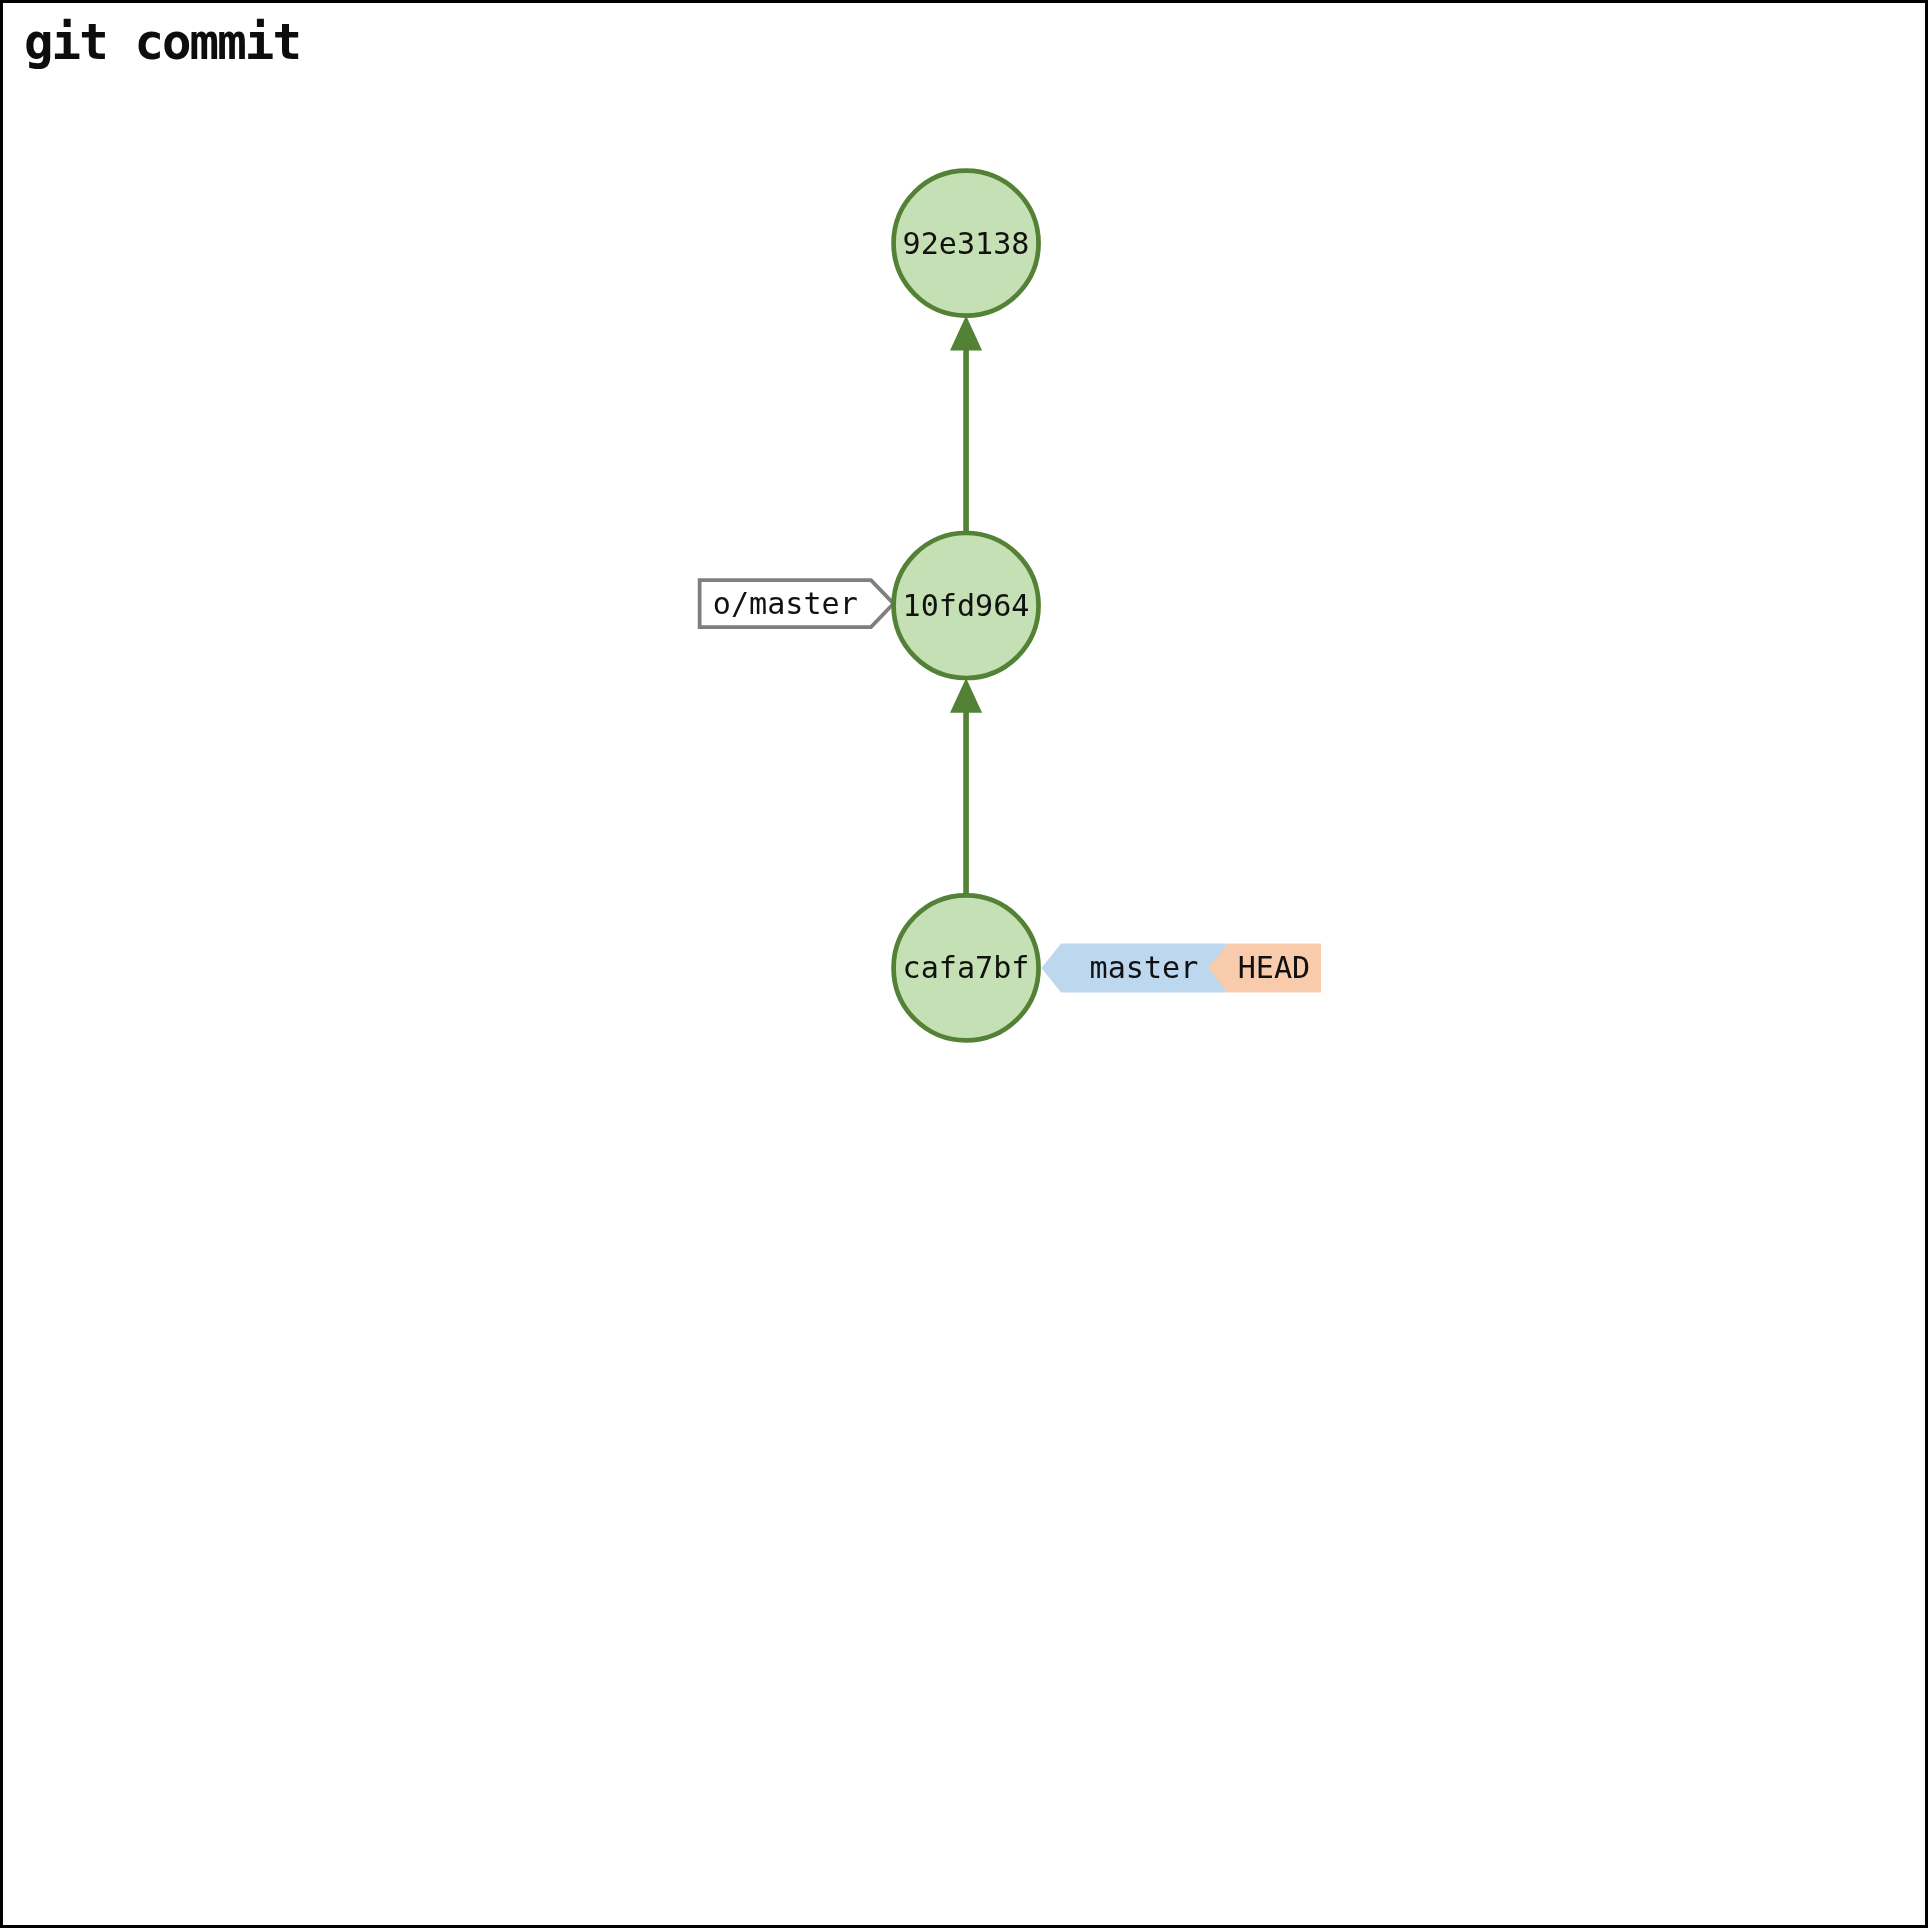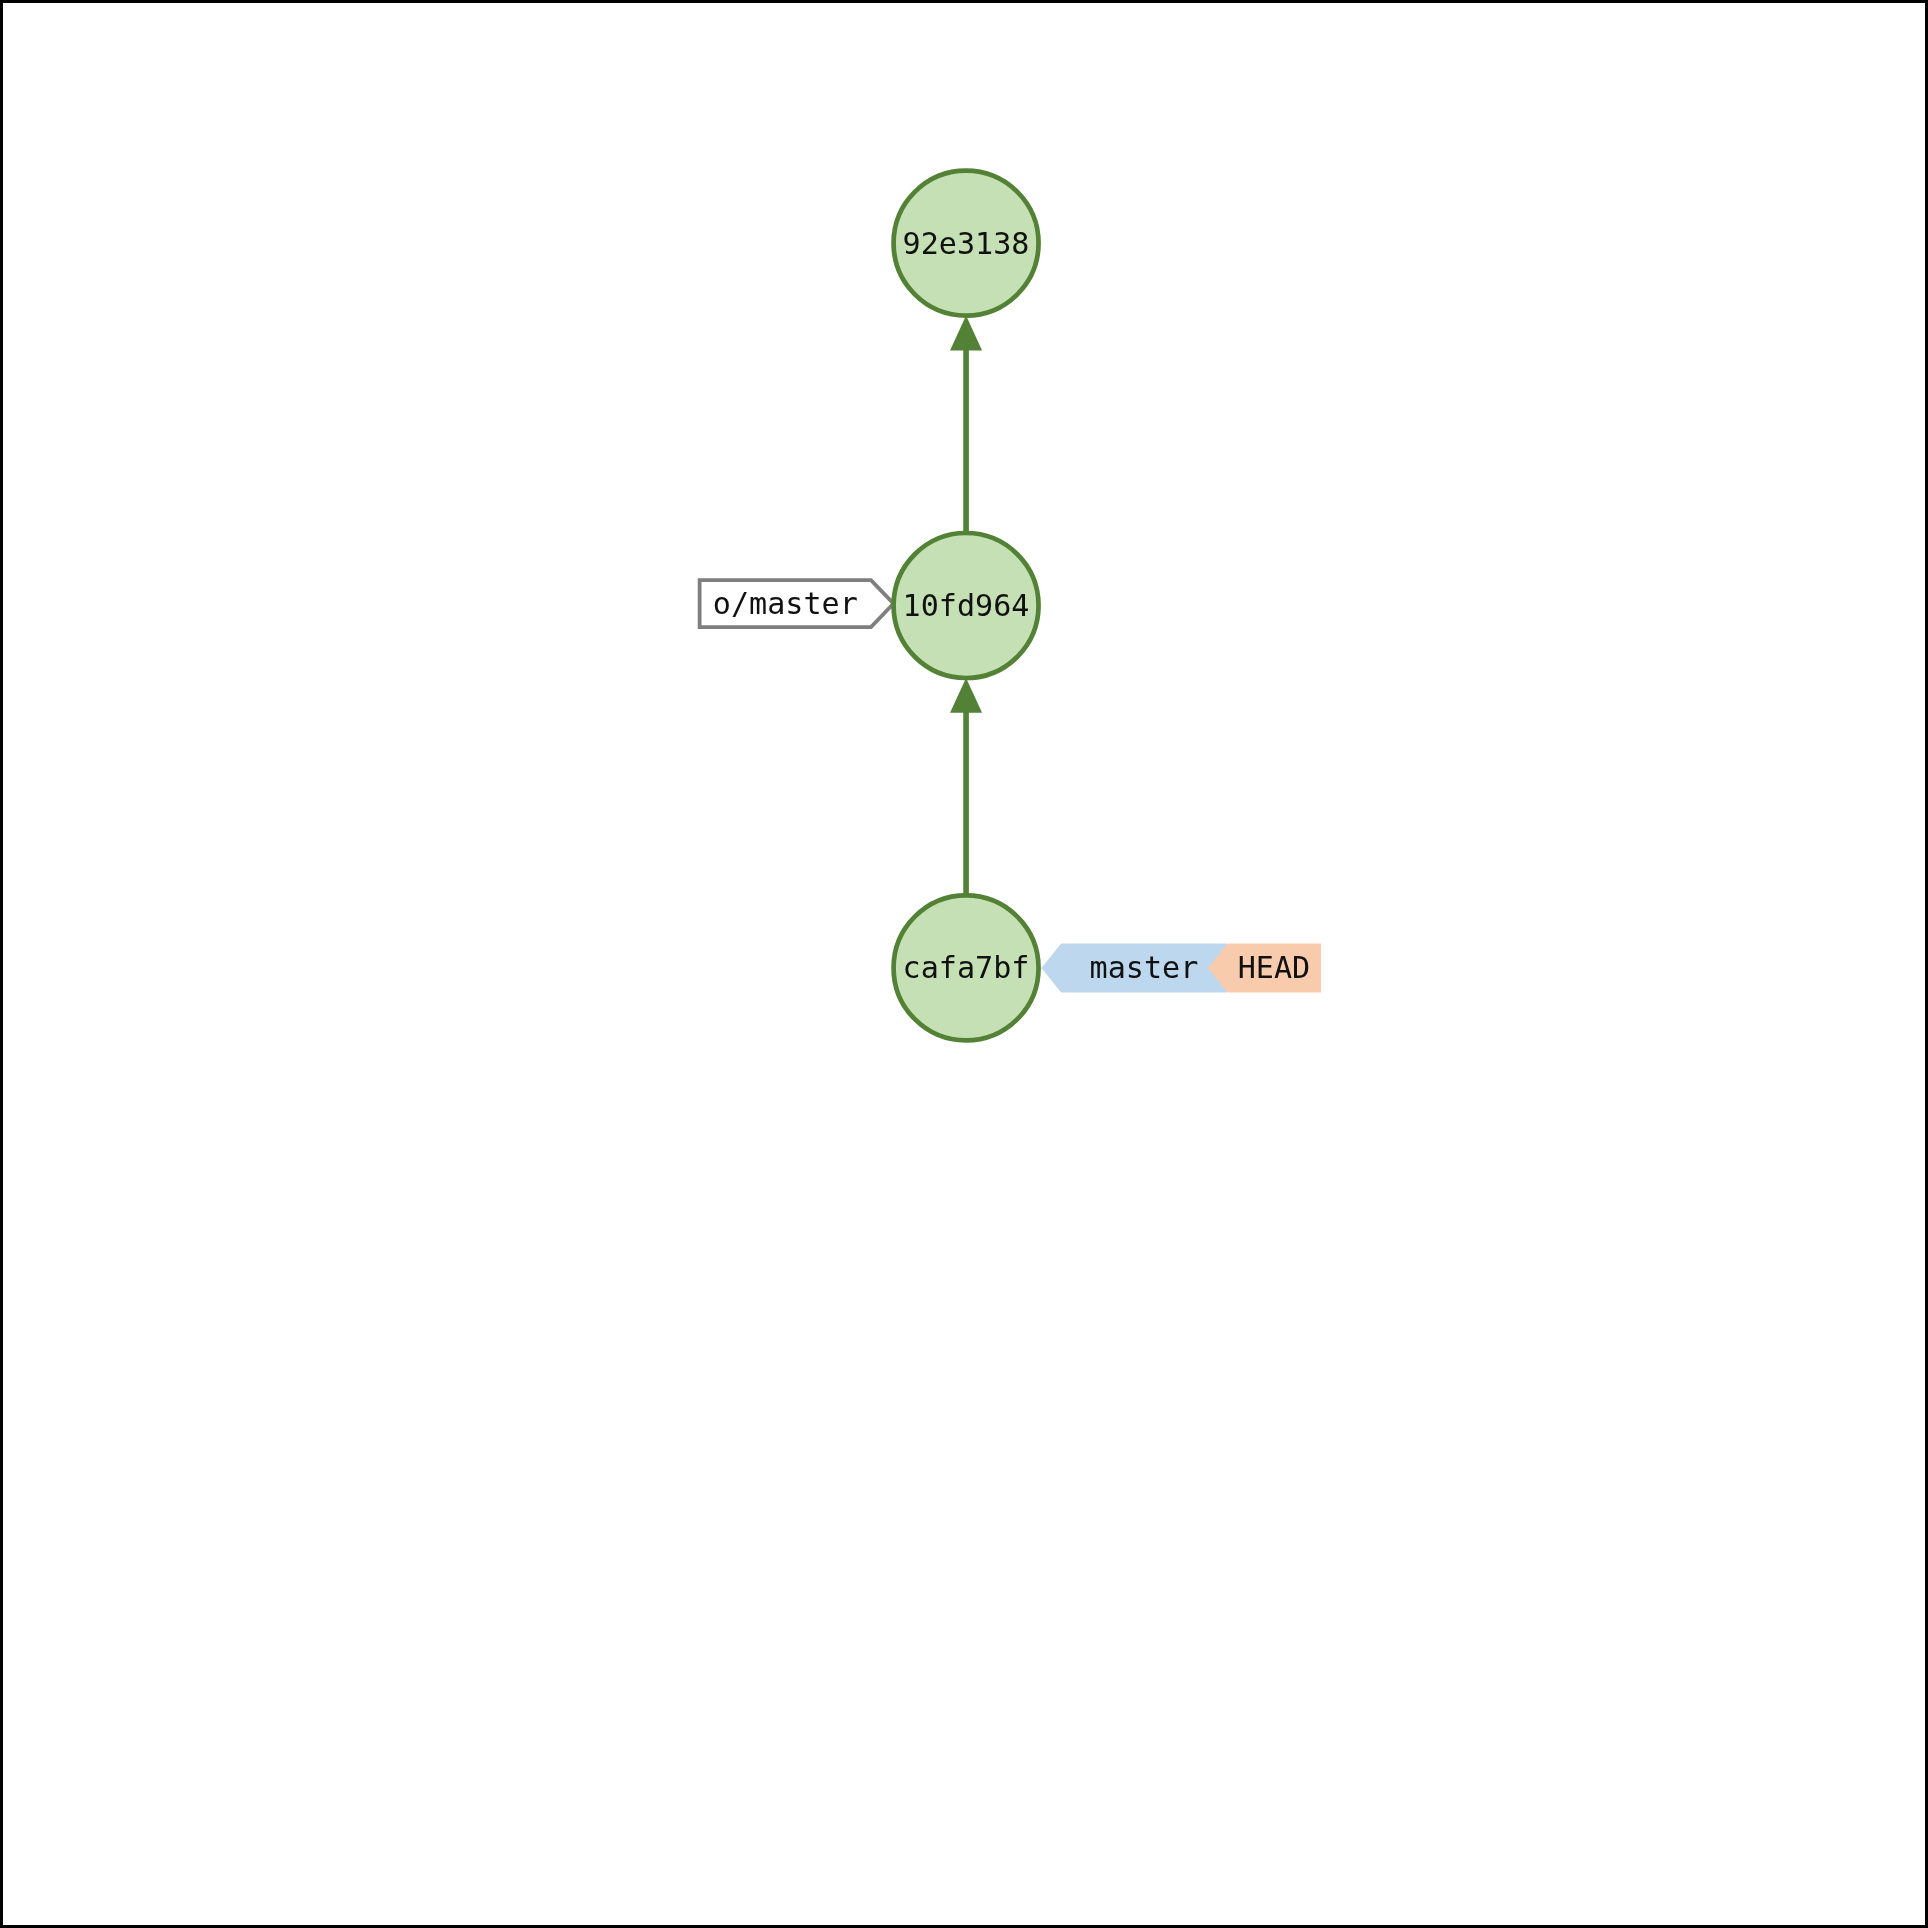--- a/index.html
+++ b/index.html
@@ -51,20 +51,21 @@
   }
   .tag-shape {
     stroke-width: 4px;
   }
 </style>
 </head>
 <body>
 
 <div class="frame">
 
+  <h1 class="page-title">git commit</h1>
 
   <svg class="git-graph" viewBox="0 0 2048 2048" xmlns="http://www.w3.org/2000/svg">
 
     <g>
       <line class="edge-line" x1="1023" y1="948" x2="1023" y2="750" stroke="#538135"></line>
       <polygon points="1023,717 1006,754 1040,754" fill="#538135"></polygon>
     </g>
 
     <g>
       <line class="edge-line" x1="1023" y1="563" x2="1023" y2="365" stroke="#538135"></line>

